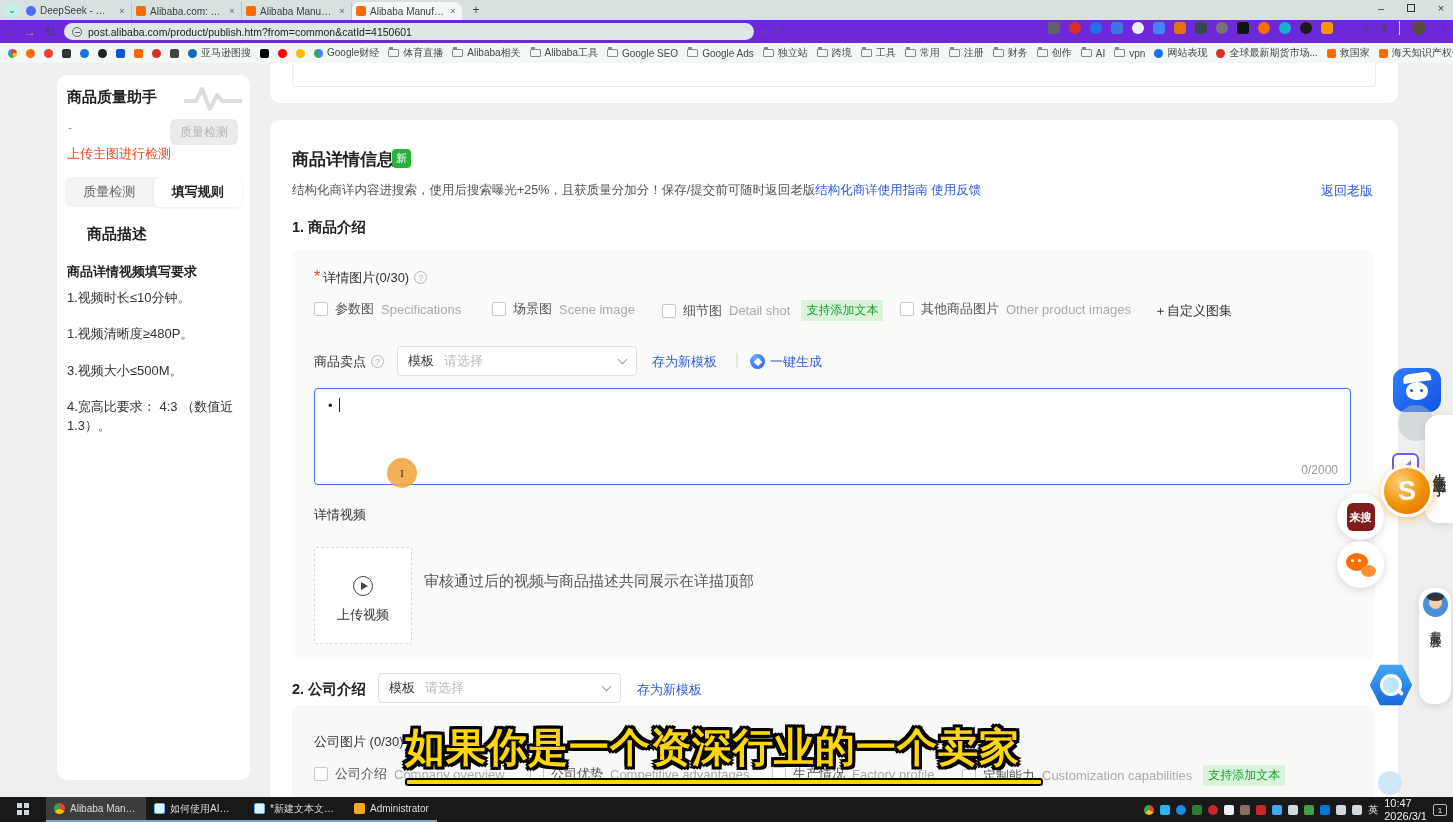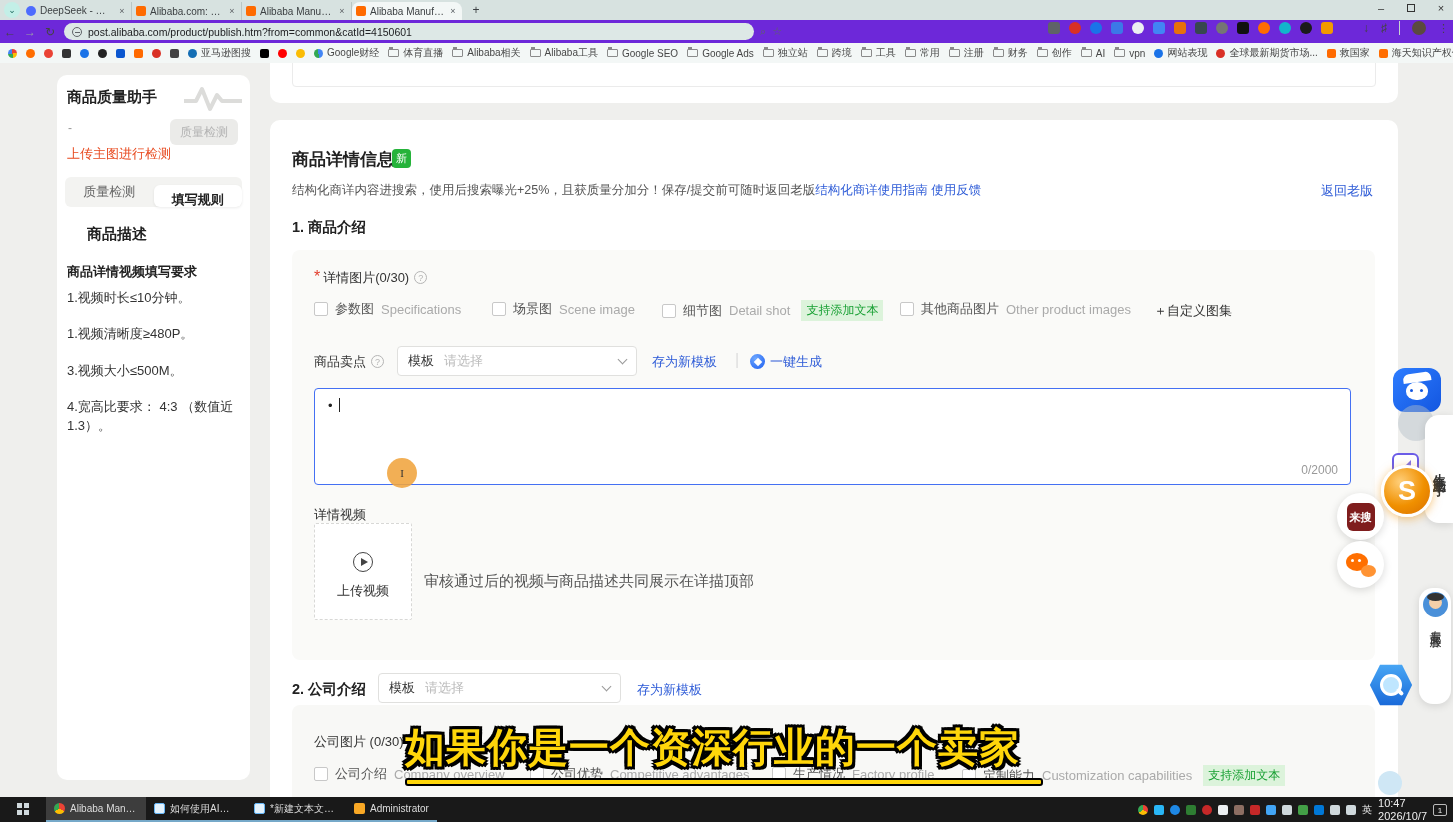--- a/index.html
+++ b/index.html
@@ -51,21 +51,21 @@
 
   
   .sidebar { left:57px; top:12px; width:193px; height:705px; }
   .sb-title { position:absolute; left:10px; top:13px; font-size:15px; font-weight:bold; color:#222; }
   .pulse { position:absolute; right:6px; top:6px; }
   .sb-dash { position:absolute; left:11px; top:46px; color:#999; font-size:12px; }
   .sb-checkbtn { position:absolute; right:12px; top:44px; width:68px; height:26px; background:#ebebe9; border-radius:6px; color:#b3b3b3; font-size:12px; text-align:center; line-height:26px; }
   .sb-upload { position:absolute; left:10px; top:70px; color:#e84a1f; font-size:13px; }
   .sb-tabs { position:absolute; left:8px; top:102px; width:177px; height:30px; background:#f3f3f1; border-radius:6px; display:flex; }
   .sb-tab { flex:1; text-align:center; line-height:30px; font-size:13px; color:#666; }
-  .sb-tab.active { background:#fff; border-radius:6px; font-weight:bold; color:#222; box-shadow:0 1px 3px rgba(0,0,0,.08);margin-top:8px; }
+  .sb-tab.active { background:#fff; border-radius:6px; font-weight:bold; color:#222; box-shadow:0 1px 3px rgba(0,0,0,.08); }
   .sb-sec { position:absolute; left:10px; top:150px; font-size:15px; font-weight:bold; color:#222;margin-left:20px; }
   .sb-subsec { position:absolute; left:10px; top:188px; font-size:13px; font-weight:bold; color:#222; }
   .sb-rule { position:absolute; left:10px; width:176px; font-size:13px; color:#333; line-height:1.45; }
 
   
   .topcard { left:270px; top:-10px; width:1128px; height:50px; }
   .topcard .inner { position:absolute; left:22px; top:-4px; width:1084px; height:38px; border:1px solid #ebebeb; border-radius:4px; }
   .maincard { left:270px; top:57px; width:1128px; height:677px; border-radius:10px 10px 0 0; }
 
   .m-title { position:absolute; left:22px; top:28px; font-size:17px; font-weight:bold; color:#222; }
@@ -98,21 +98,21 @@
   .gen-icon::before { content:""; position:absolute; left:4.5px; top:4.5px; width:6px; height:6px; background:#fff; transform:rotate(45deg); }
 
   .editor { position:absolute; left:22px; top:138px; width:1037px; height:97px; background:#fff; border:1px solid #4470f3; border-radius:4px; }
   .editor .bullet { position:absolute; left:13px; top:9px; font-size:13px; color:#222; }
   .caret { position:absolute; left:24px; top:9px; width:1px; height:14px; background:#222; }
   .counter { position:absolute; right:12px; bottom:7px; font-size:12px; color:#999; }
 
   .cursor-hilite { position:absolute; left:95px; top:208px; width:30px; height:30px; border-radius:50%; background:rgba(240,164,61,.88); z-index:30; color:#333; font-size:11px; text-align:center; line-height:30px; font-family:"Liberation Serif",serif; }
   .cursor-hilite::before { content:"I"; }
 
-  .upload-box { position:absolute; left:22px; top:273px; width:98px; height:97px; border:1px dashed #d8d8d6; border-radius:2px; background:#fff; text-align:center; }
+  .upload-box { position:absolute; left:22px; top:297px; width:98px; height:97px; border:1px dashed #d8d8d6; border-radius:2px; background:#fff; text-align:center; }
   .play-icon { display:inline-block; margin-top:28px; width:20px; height:20px; border:1.5px solid #444; border-radius:50%; position:relative; }
   .play-icon::before { content:""; position:absolute; left:7px; top:4.5px; border-left:7px solid #444; border-top:4px solid transparent; border-bottom:4px solid transparent; }
   .upload-txt { display:block; margin-top:6px; font-size:13px; color:#333; }
   .hint { position:absolute; left:132px; top:322px; font-size:15px; color:#555; }
 
   
   .subtitle { position:absolute; left:405px; top:657px; z-index:40; }
   .subtitle .txt { font-size:40px; font-weight:900; color:#ffd60a; letter-spacing:1px; white-space:nowrap;
     text-shadow:-3px -3px 0 #000,3px -3px 0 #000,-3px 3px 0 #000,3px 3px 0 #000,-3px 0 0 #000,3px 0 0 #000,0 -3px 0 #000,0 3px 0 #000; }
   .subtitle .under { margin-top:3px; height:8px; background:#ffd60a; border:2px solid #000; border-radius:3px; width:638px; }
@@ -530,19 +530,19 @@
       <span class="tico" style="background:#c62828"></span>
       <span class="tico" style="background:#42a5f5"></span>
       <span class="tico" style="background:#cfd8dc"></span>
       <span class="tico" style="background:#43a047"></span>
       <span class="tico" style="background:#0078d7"></span>
       <span class="tico" style="background:#cfd8dc"></span>
       <span class="tico" style="background:#cfd8dc"></span>
       <span class="ime">英</span>
       <span class="clock">
         <span>10:47</span><br>
-        <span>2026/10/7</span>
+        <span>2026/3/1</span>
       </span>
       <span class="notif">1</span>
     </div>
   </div>
 
 </div>
 
 </body></html>

